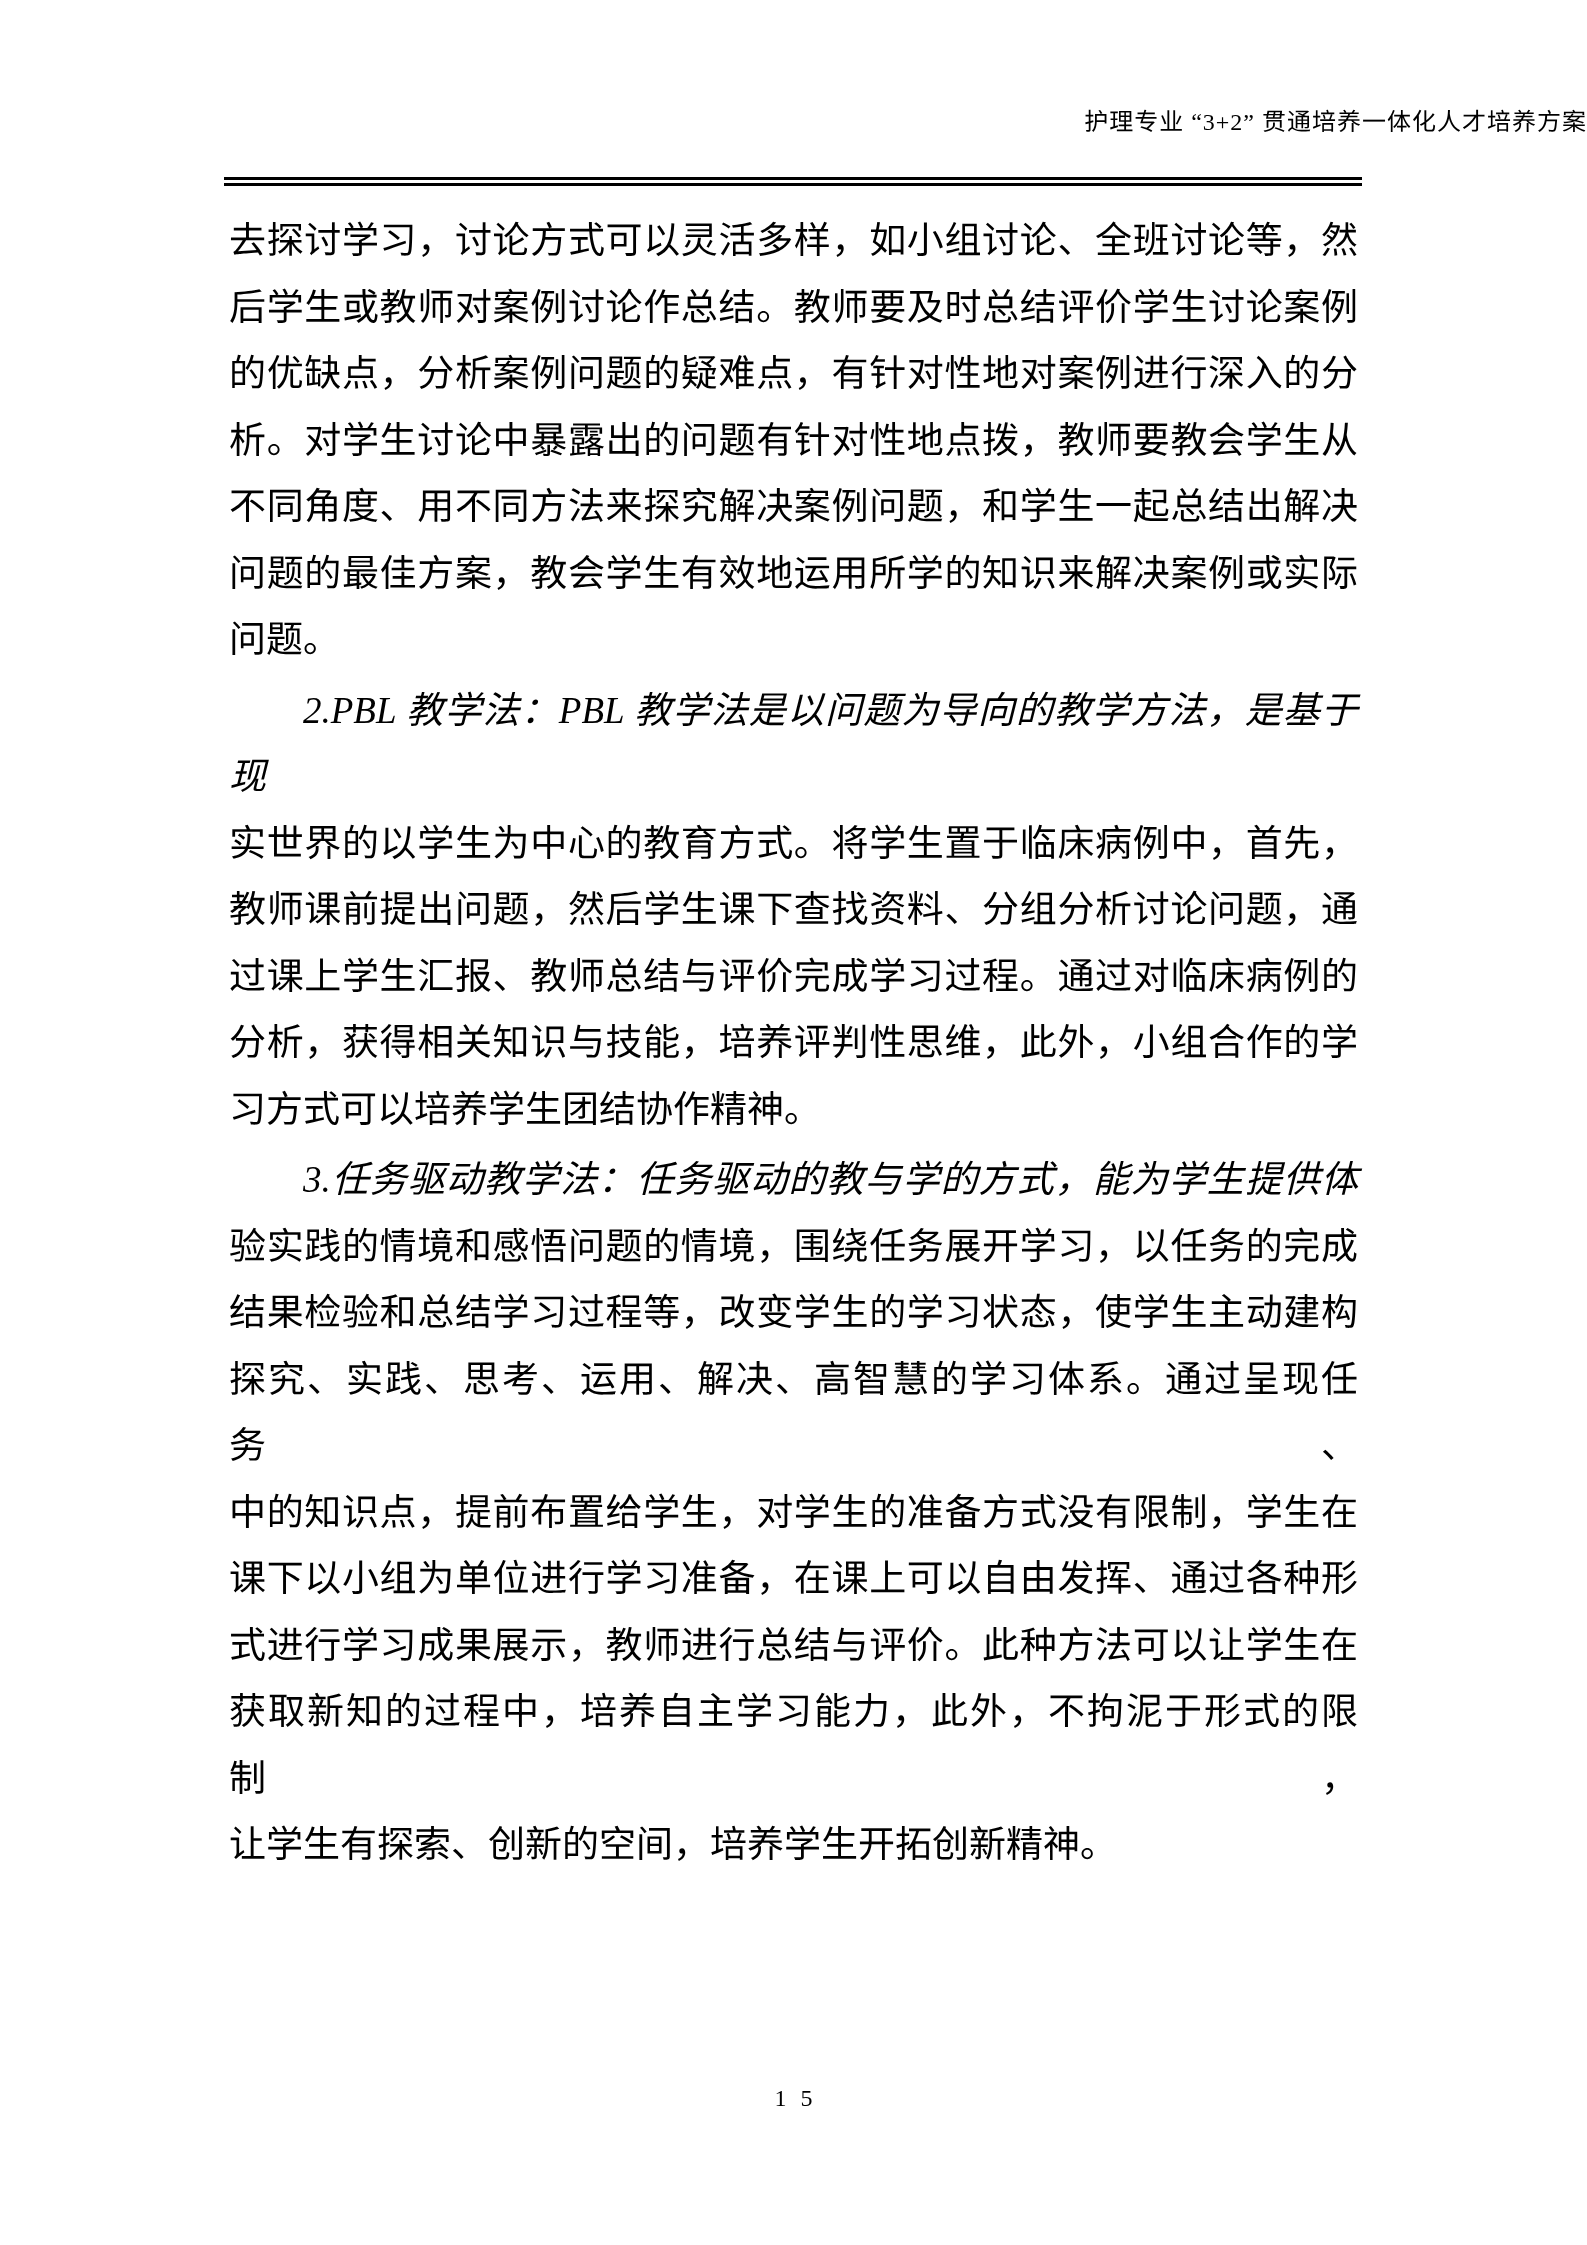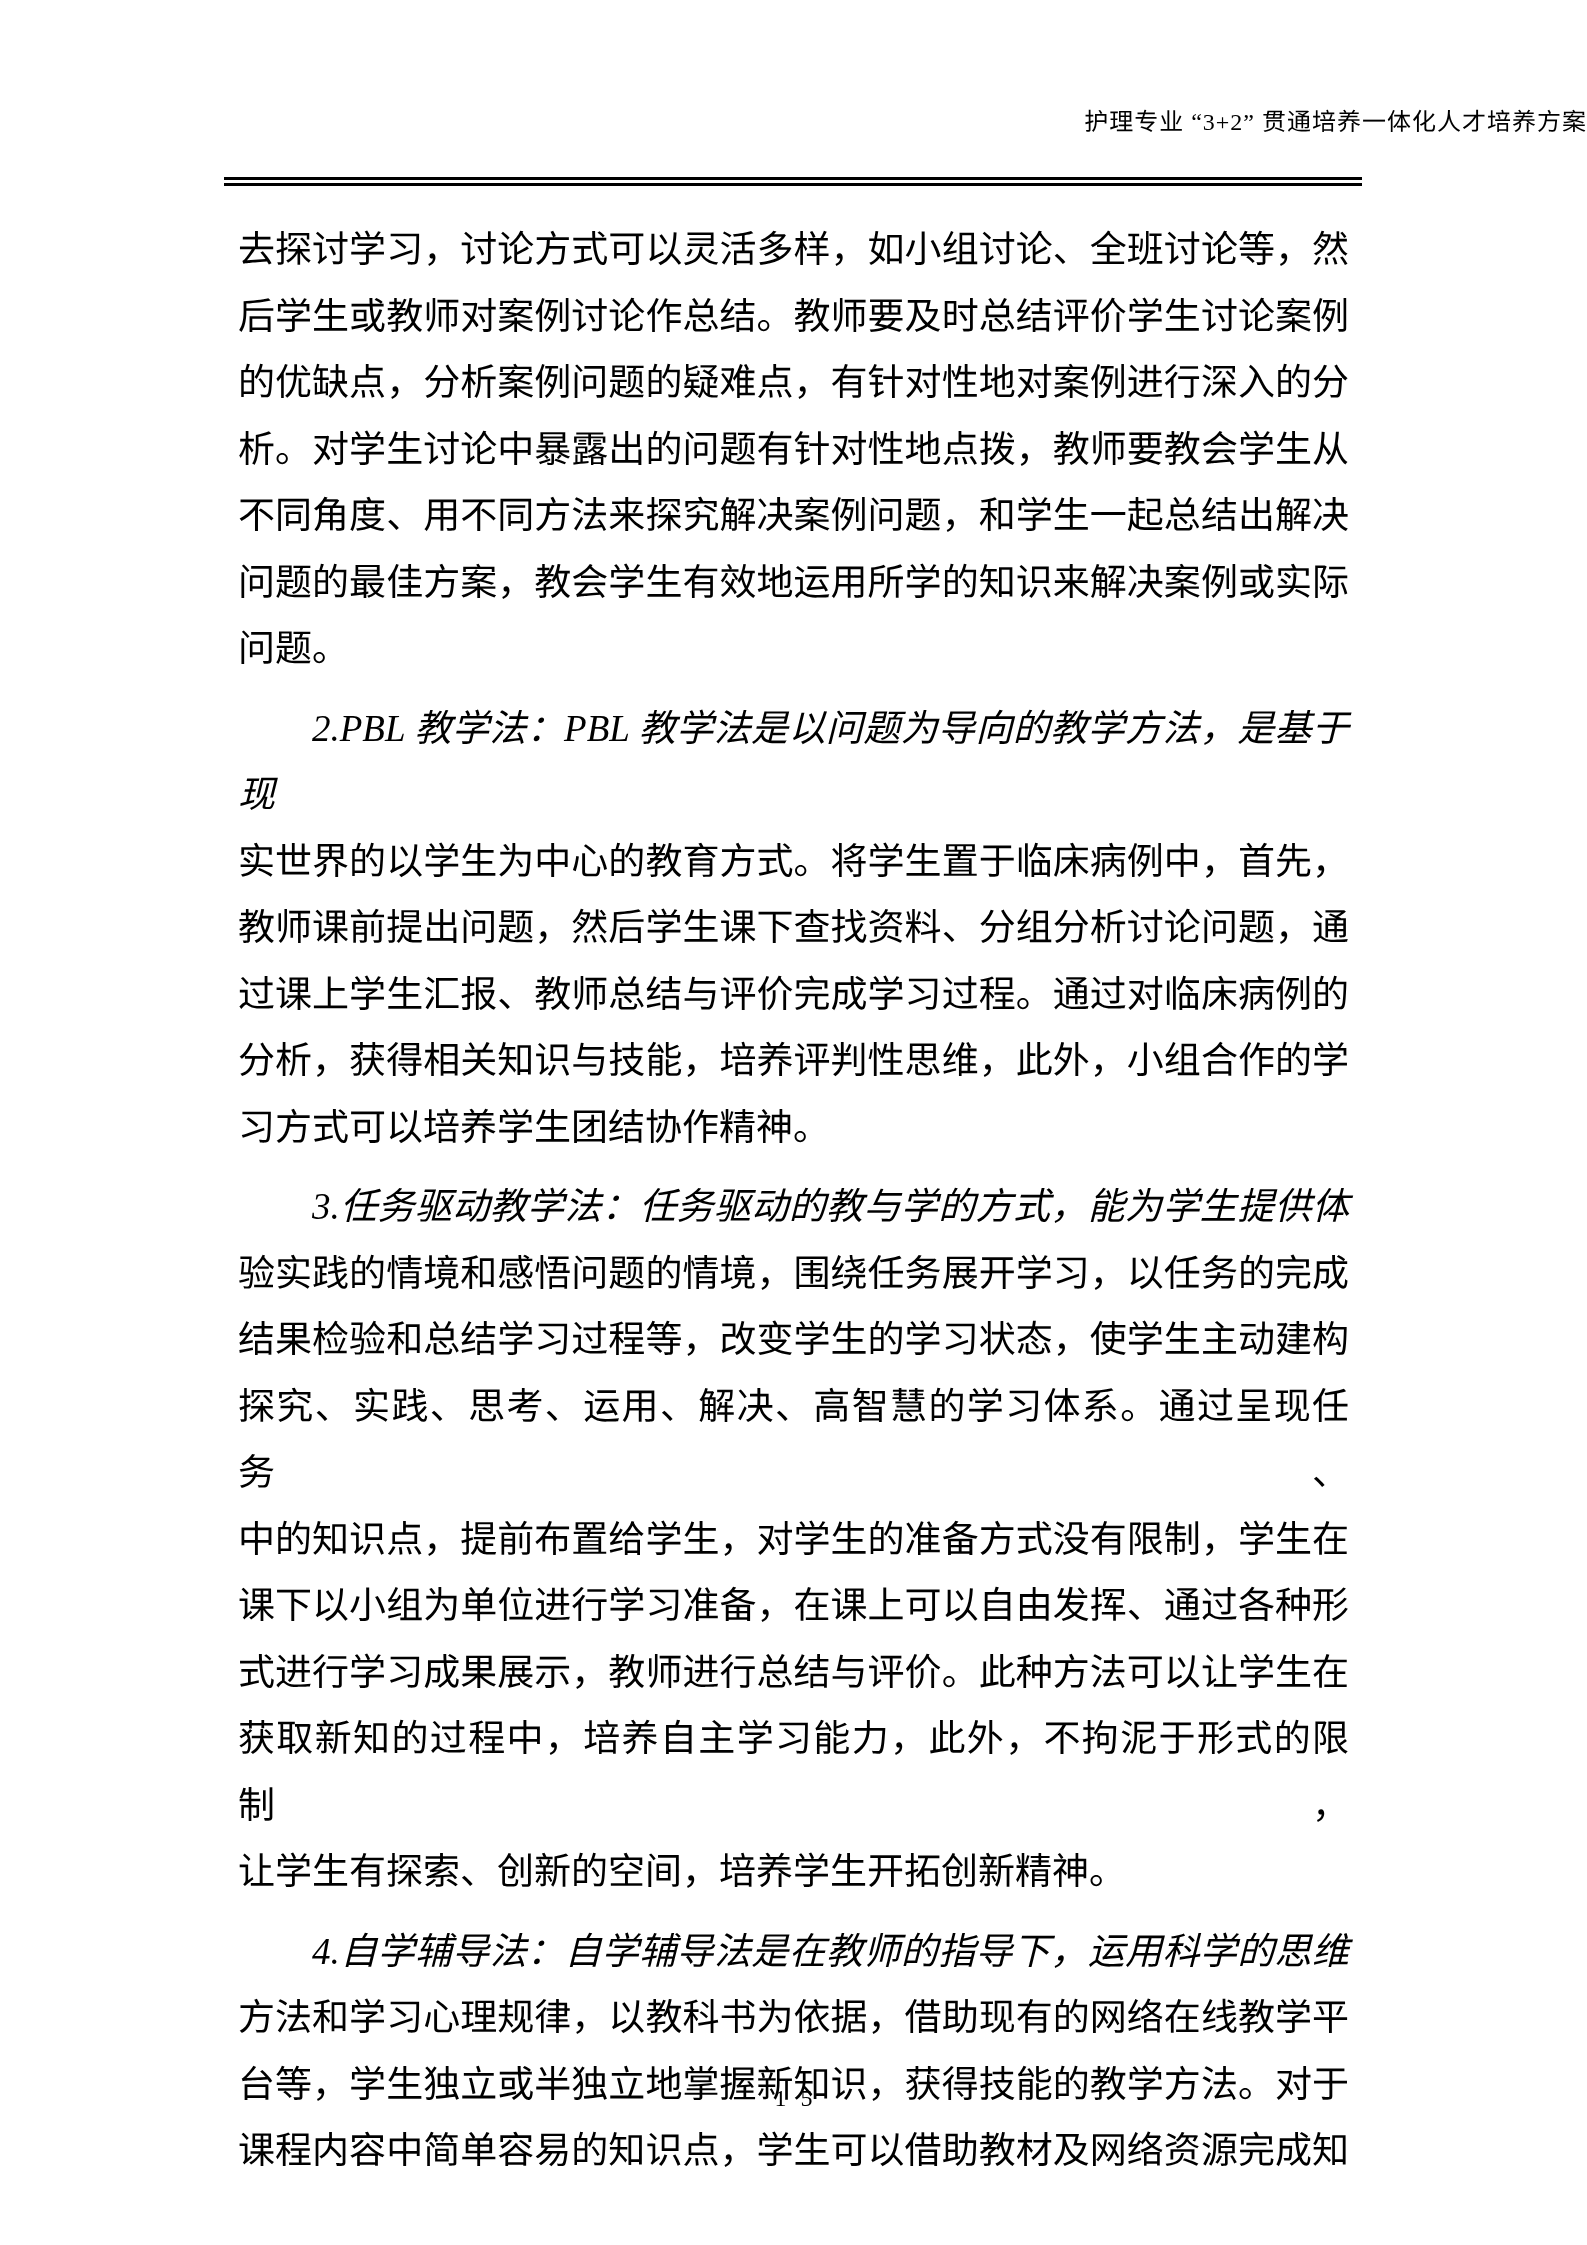--- a/index.html
+++ b/index.html
@@ -42,21 +42,21 @@
   }
   
   .body-text {
     position: absolute;
     top: 204px;
     left: 225px;
     width: 1137px;
     font-size: 37px;
     line-height: 66.5px;
   }
-  .paragraph { margin: 13px; padding: 0; }
+  .paragraph { margin: 4px; padding: 0; }
   .line {
     text-align: justify;
     text-align-last: justify;
     white-space: normal;
   }
   .line.indent { text-indent: 2em; font-style: italic; }
   .line.para-end { text-align-last: left; }
   
   .footer {
     position: absolute;
@@ -105,24 +105,18 @@
       <div class="line">验实践的情境和感悟问题的情境，围绕任务展开学习，以任务的完成</div>
       <div class="line">结果检验和总结学习过程等，改变学生的学习状态，使学生主动建构</div>
       <div class="line">探究、实践、思考、运用、解决、高智慧的学习体系。通过呈现任务、</div>
       <div class="line">中的知识点，提前布置给学生，对学生的准备方式没有限制，学生在</div>
       <div class="line">课下以小组为单位进行学习准备，在课上可以自由发挥、通过各种形</div>
       <div class="line">式进行学习成果展示，教师进行总结与评价。此种方法可以让学生在</div>
       <div class="line">获取新知的过程中，培养自主学习能力，此外，不拘泥于形式的限制，</div>
       <div class="line para-end">让学生有探索、创新的空间，培养学生开拓创新精神。</div>
     </div>
 
-    <div class="paragraph">
-      <div class="line indent">4.自学辅导法：自学辅导法是在教师的指导下，运用科学的思维</div>
-      <div class="line">方法和学习心理规律，以教科书为依据，借助现有的网络在线教学平</div>
-      <div class="line">台等，学生独立或半独立地掌握新知识，获得技能的教学方法。对于</div>
-      <div class="line">课程内容中简单容易的知识点，学生可以借助教材及网络资源完成知</div>
-    </div>
 
   </div>
 
   <div class="footer">15</div>
 
 </div>
 
 </body></html>

